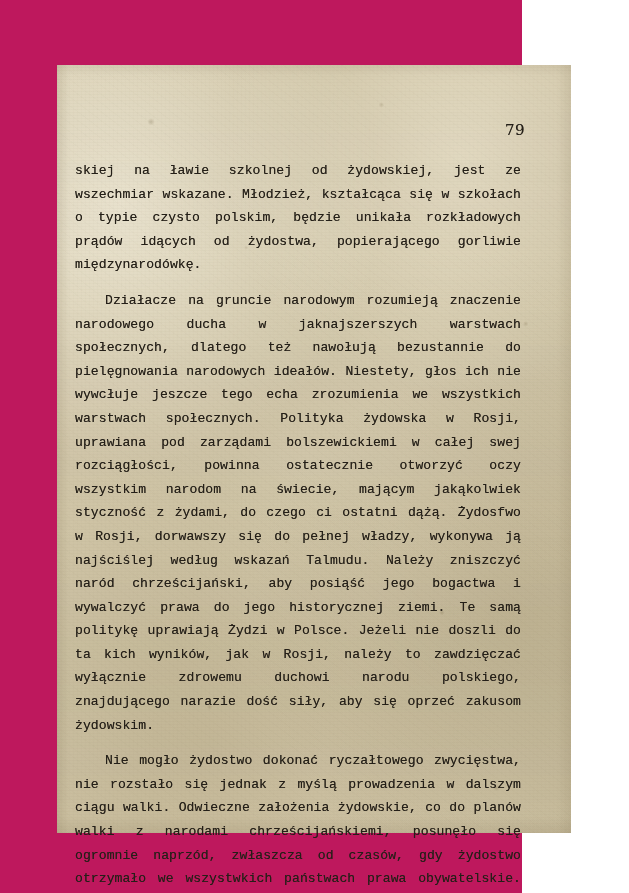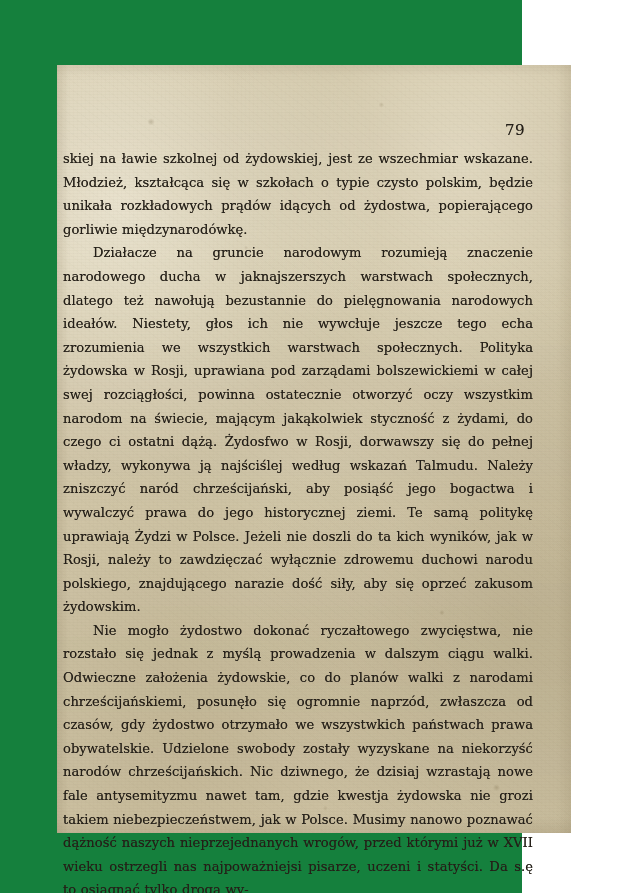--- a/index.html
+++ b/index.html
@@ -13,21 +13,21 @@
     background: #ffffff;
     font-family: "DejaVu Serif", serif;
     overflow: hidden;
   }
 
   
   #scan-canvas {
     position: relative;
     width: 522px;
     height: 893px;
-    background: #15803d;
+    background: #be185d;
   }
 
   
   #paper-sheet {
     position: absolute;
     left: 57px;
     top: 65px;
     width: 514px;
     height: 768px;
     background-color: #cfc4a6;
@@ -93,26 +93,27 @@
     width: 470px;
     font-family: "DejaVu Serif", serif;
     font-size: 13.1px;
     line-height: 23.6px;
     color: #241f18;
     text-shadow: 0 0 0.55px rgba(42,35,25,0.7);
     -webkit-font-smoothing: none;
   }
 
   #text-block .para {
-    margin: 0;
+    margin: 12px;
     padding: 0;
     text-align: justify;
     text-justify: inter-word;
     word-spacing: 0.4px;
     letter-spacing: 0.05px;
+    font-family: Liberation Mono, monospace;
   }
 
   #text-block .para.indent {
     text-indent: 30px;
   }
 
   
 
   
   #ink-unevenness {

